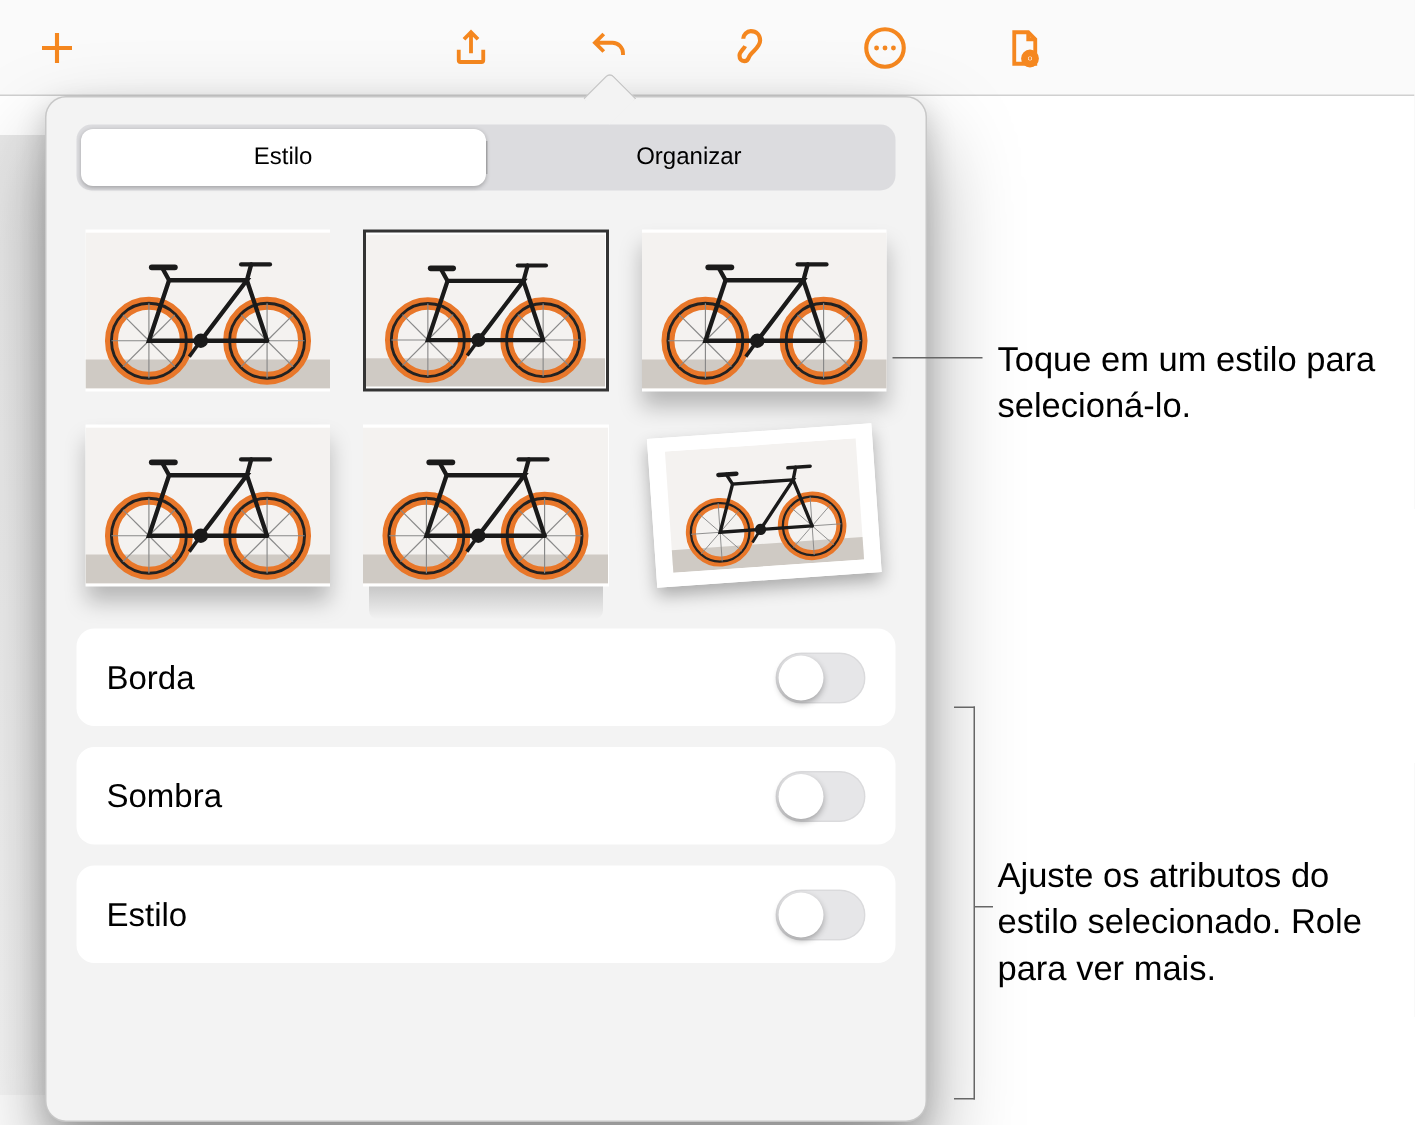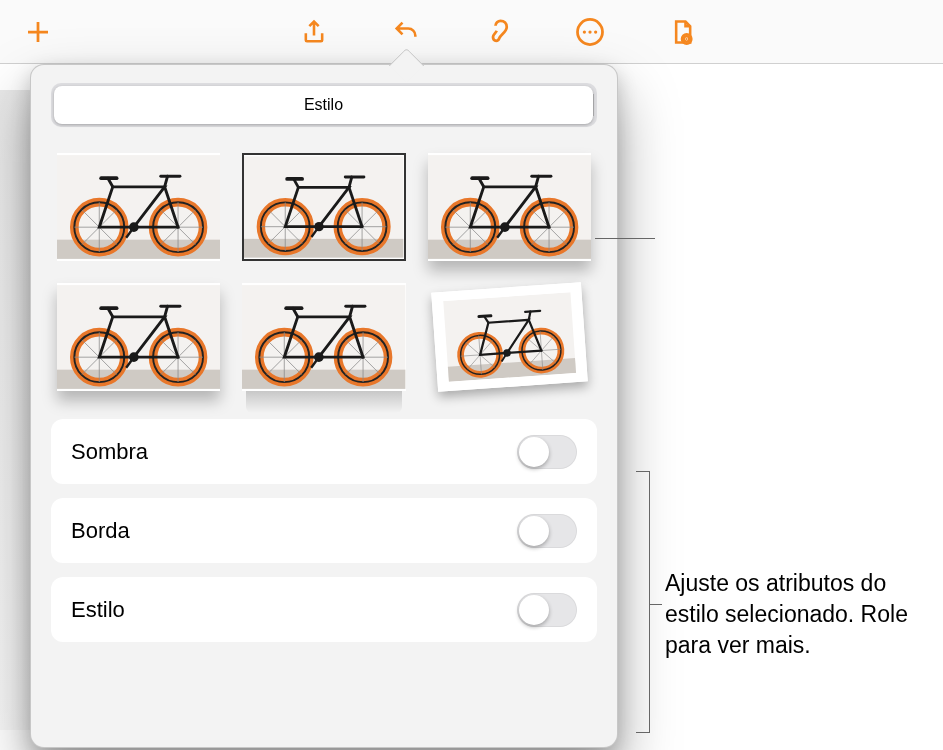--- a/index.html
+++ b/index.html
@@ -235,20 +235,21 @@
         </svg>
     </div>
   </div>
 </div>
 
 <div class="popover">
 
   <div class="segmented">
     <div class="seg active">Estilo</div>
     <div class="divider"></div>
+    <div class="seg">Organizar</div>
   </div>
 
   <div class="style-grid">
 
     <div class="thumb">
         <div class="bike">
           <svg viewBox="0 0 170 108" style="display: block;">
   <rect x="0" y="0" width="170" height="108" fill="#f4f2f0"></rect>
   <rect x="0" y="88" width="170" height="20" fill="#cfcac4"></rect>
 
@@ -506,41 +507,42 @@
   </g>
   <line x1="46" y1="24" x2="62" y2="24" stroke="#1a1a1a" stroke-width="4" stroke-linecap="round"></line>
   <circle cx="80" cy="75" r="5" fill="#1a1a1a"></circle>
   <line x1="80" y1="75" x2="72" y2="86" stroke="#1a1a1a" stroke-width="2.5"></line>
 </svg>
         </div>
       </div>
   </div>
 
   <div class="attr-row">
-    <span>Sombra</span>
+    <span>Borda</span>
     <div class="switch">
         <div class="knob"></div>
       </div>
   </div>
   <div class="attr-row">
-    <span>Borda</span>
+    <span>Sombra</span>
     <div class="switch">
         <div class="knob"></div>
       </div>
   </div>
   <div class="attr-row">
     <span>Estilo</span>
     <div class="switch">
         <div class="knob"></div>
       </div>
   </div>
 
 </div>
 
 <div class="callout" style="top:224px; left:665px;">
   <div class="lead" style="left:-70px; top:14px; width:60px;"></div>
+  <span>Toque em um estilo para selecioná-lo.</span>
 </div>
 
 <div class="bracket" style="top:471px; left:636px; height:262px;"></div>
 <div class="callout" style="top:568px; left:665px;">
   <div class="lead" style="left:-15px; top:36px; width:12px;"></div>
   <span>Ajuste os atributos do estilo selecionado. Role para ver mais.</span>
 </div>
 
 </body></html>

